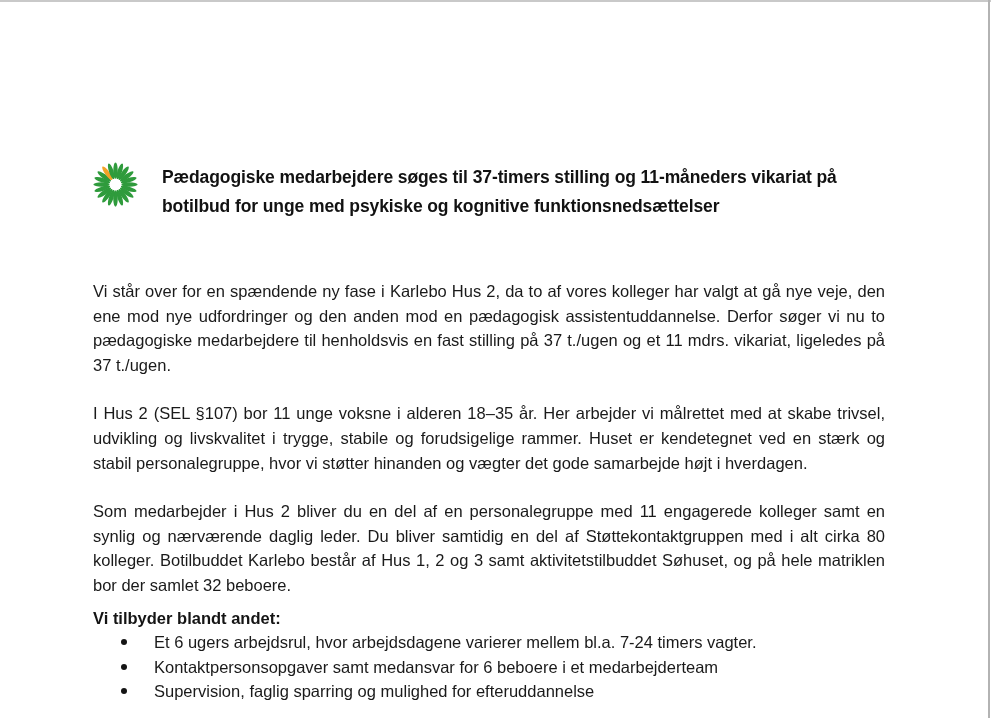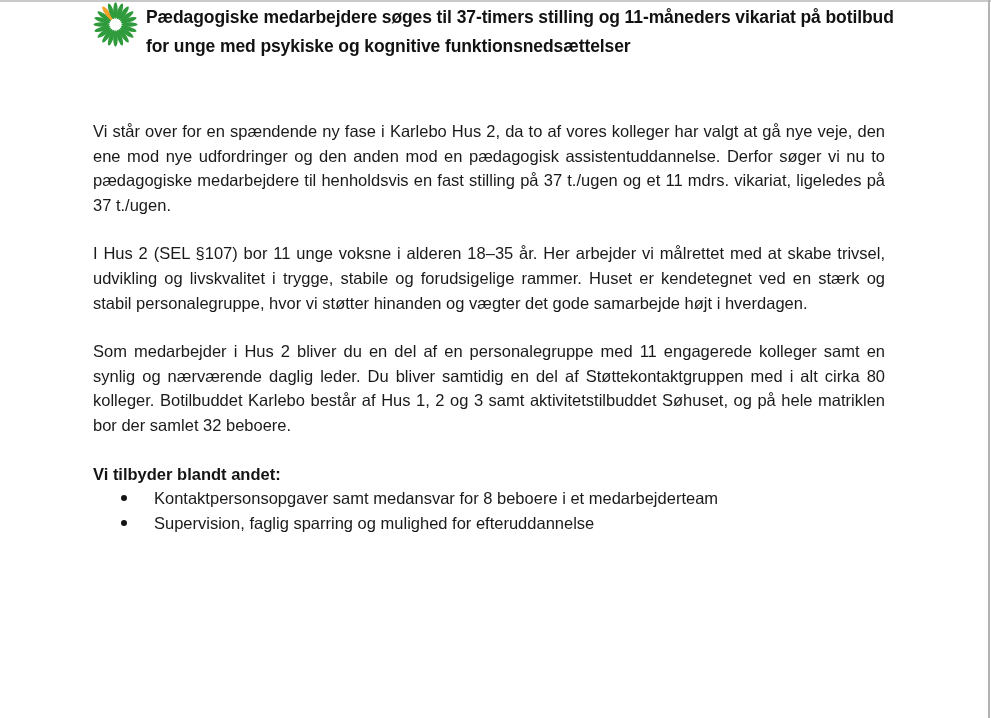--- a/index.html
+++ b/index.html
@@ -24,23 +24,24 @@
     width: 2px; height: 718px;
     background: #b3b3b3;
   }
   .content {
     position: absolute;
     left: 93px;
     top: 0;
     width: 806px;
   }
   .doc-header {
+    margin-top: 160px;
     display: flex;
     align-items: flex-start;
-    gap: 8px;
+    gap: 24px;
   }
   .logo-box {
     flex: none;
     width: 45px;
     height: 45px;
     margin-top: 2px;
   }
   .logo-box svg { display: block; width: 45px; height: 45px; }
   .doc-title {
     font-size: 17.5px;
@@ -51,21 +52,21 @@
     margin-top: 3px;
   }
   .body-par {
     margin: 24px 14px 0 0;
     font-size: 16.5px;
     line-height: 24.6px;
     text-align: justify;
   }
   .body-par.first { margin-top: 58px; }
   .offer-heading {
-    margin: 24px 0 0 0;
+    margin: 8px 0 0 0;
     font-size: 16.5px;
     line-height: 24.6px;
     font-weight: 700;
     color: #141414;
   }
   ul.offer-list {
     margin: 0;
     padding: 0;
     list-style: none;
   }
@@ -127,17 +128,18 @@
 
   <p class="body-par first">Vi står over for en spændende ny fase i Karlebo Hus 2, da to af vores kolleger har valgt at gå nye veje, den ene mod nye udfordringer og den anden mod en pædagogisk assistentuddannelse. Derfor søger vi nu to pædagogiske medarbejdere til henholdsvis en fast stilling på 37 t./ugen og et 11 mdrs. vikariat, ligeledes på 37 t./ugen.</p>
 
   <p class="body-par">I Hus 2 (SEL §107) bor 11 unge voksne i alderen 18–35 år. Her arbejder vi målrettet med at skabe trivsel, udvikling og livskvalitet i trygge, stabile og forudsigelige rammer. Huset er kendetegnet ved en stærk og stabil personalegruppe, hvor vi støtter hinanden og vægter det gode samarbejde højt i hverdagen.</p>
 
   <p class="body-par">Som medarbejder i Hus 2 bliver du en del af en personalegruppe med 11 engagerede kolleger samt en synlig og nærværende daglig leder. Du bliver samtidig en del af Støttekontaktgruppen med i alt cirka 80 kolleger. Botilbuddet Karlebo består af Hus 1, 2 og 3 samt aktivitetstilbuddet Søhuset, og på hele matriklen bor der samlet 32 beboere.</p>
 
   <p class="offer-heading">Vi tilbyder blandt andet:</p>
 
   <ul class="offer-list">
-    <li>Kontaktpersonsopgaver samt medansvar for 8 beboere i et medarbejderteam</li>
+    <li>Et 6 ugers arbejdsrul, hvor arbejdsdagene varierer mellem bl.a. 7-24 timers vagter.</li>
+    <li>Kontaktpersonsopgaver samt medansvar for 6 beboere i et medarbejderteam</li>
     <li>Supervision, faglig sparring og mulighed for efteruddannelse</li>
   </ul>
 
 </div>
 
 </body></html>

